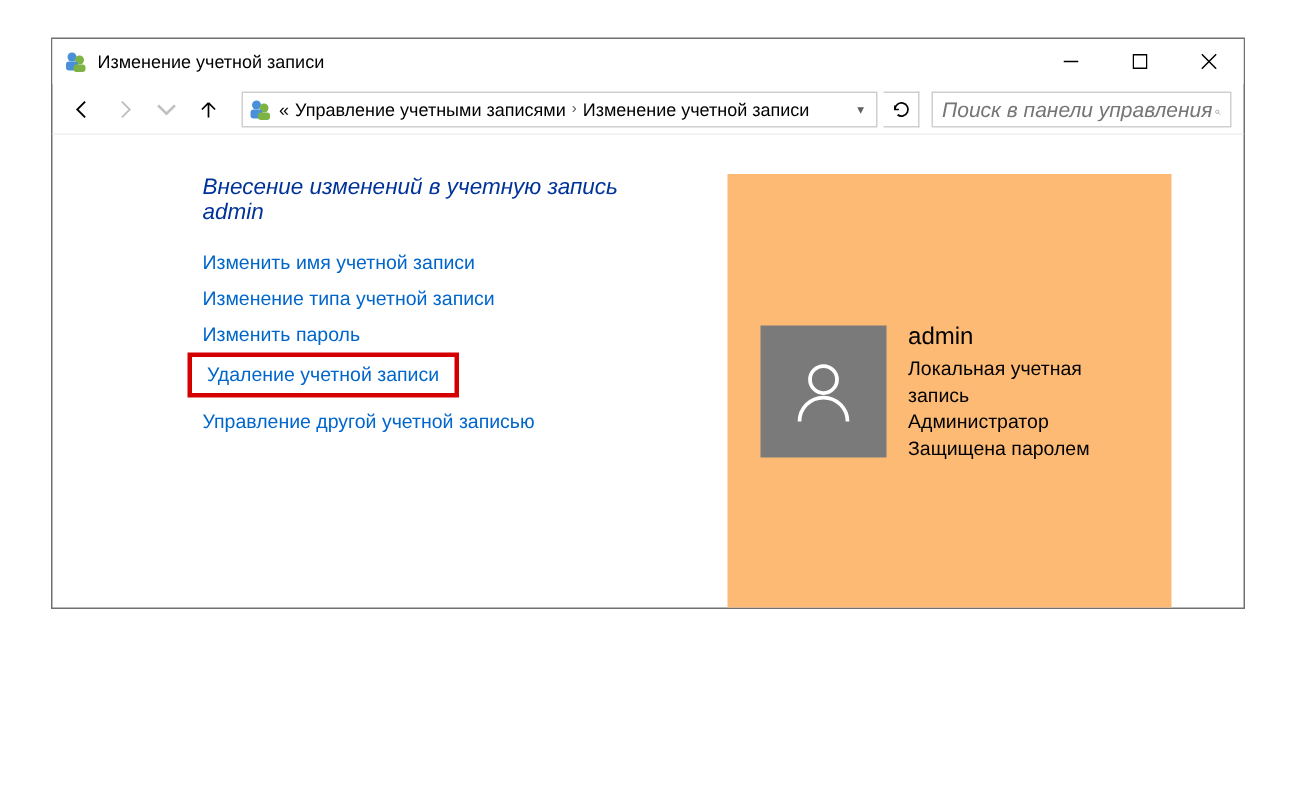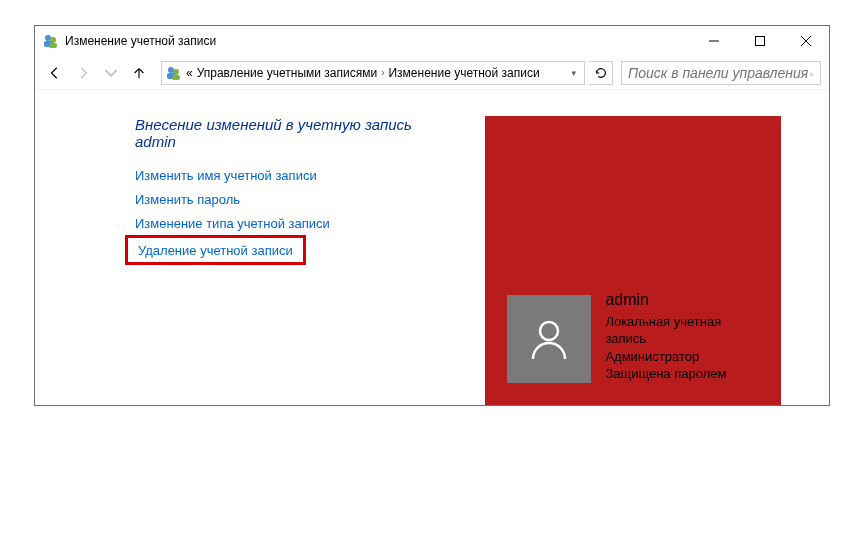--- a/index.html
+++ b/index.html
@@ -25,21 +25,21 @@
   .searchbox { width: 200px; height: 24px; border: 1px solid #cfcfcf; display: flex; align-items: center; padding: 0 6px; font-size: 12px; margin-left: 4px; }
   .searchbox input { border: none; outline: none; flex: 1; font-size: 14px; font-style: italic; color: #999; }
   .searchbox .search-icon { width: 14px; height: 14px; color: #606060; }
   .content { flex: 1; padding: 26px 0 0 100px; display: flex; gap: 50px; }
   .left-col { width: 300px; }
   .heading { color: #003399; font-size: 15px; font-weight: 400; margin-bottom: 16px; font-style: italic; }
   .link-list { list-style: none; }
   .link-list li { margin-bottom: 6px; }
   .link-list a { color: #0066cc; text-decoration: none; font-size: 13px; }
   .highlight-box { display: inline-block; border: 3px solid #d40000; border-radius: 0; padding: 3px 10px; margin: -3px -10px; }
-  .account-card { width: 296px; background: #b91c1c; padding: 22px; display: flex; gap: 14px; align-items: flex-end; }
+  .account-card { width: 296px; background: #fdba74; padding: 22px; display: flex; gap: 14px; align-items: center; }
   .avatar { width: 88px; height: 88px; background: #7a7a7a; display: flex; align-items: center; justify-content: center; }
   .avatar svg { width: 48px; height: 48px; }
   .account-info { font-size: 13px; color: #000; line-height: 1.35; }
   .account-name { font-size: 16px; margin-bottom: 2px; }
 </style>
 </head>
 <body>
 
 <div class="window">
   <div class="titlebar">
@@ -124,23 +124,24 @@
           </svg>
       </span>
     </div>
   </div>
 
   <div class="content">
     <div class="left-col">
       <h1 class="heading">Внесение изменений в учетную запись admin</h1>
       <ul class="link-list">
         <li><a href="#">Изменить имя учетной записи</a></li>
+        <li><a href="#">Изменение типа учетной записи</a></li>
         <li><a href="#">Изменить пароль</a></li>
-        <li><a href="#">Изменение типа учетной записи</a></li>
         <li><span class="highlight-box"><a href="#">Удаление учетной записи</a></span></li>
+        <li style="margin-top:10px;"><a href="#">Управление другой учетной записью</a></li>
       </ul>
     </div>
 
     <div class="account-card">
       <div class="avatar">
         <svg viewBox="0 0 48 48">
             <circle cx="24" cy="16" r="9" fill="none" stroke="#fff" stroke-width="2.5"></circle>
             <path d="M8 44 a16 16 0 0 1 32 0" fill="none" stroke="#fff" stroke-width="2.5"></path>
           </svg>
       </div>

